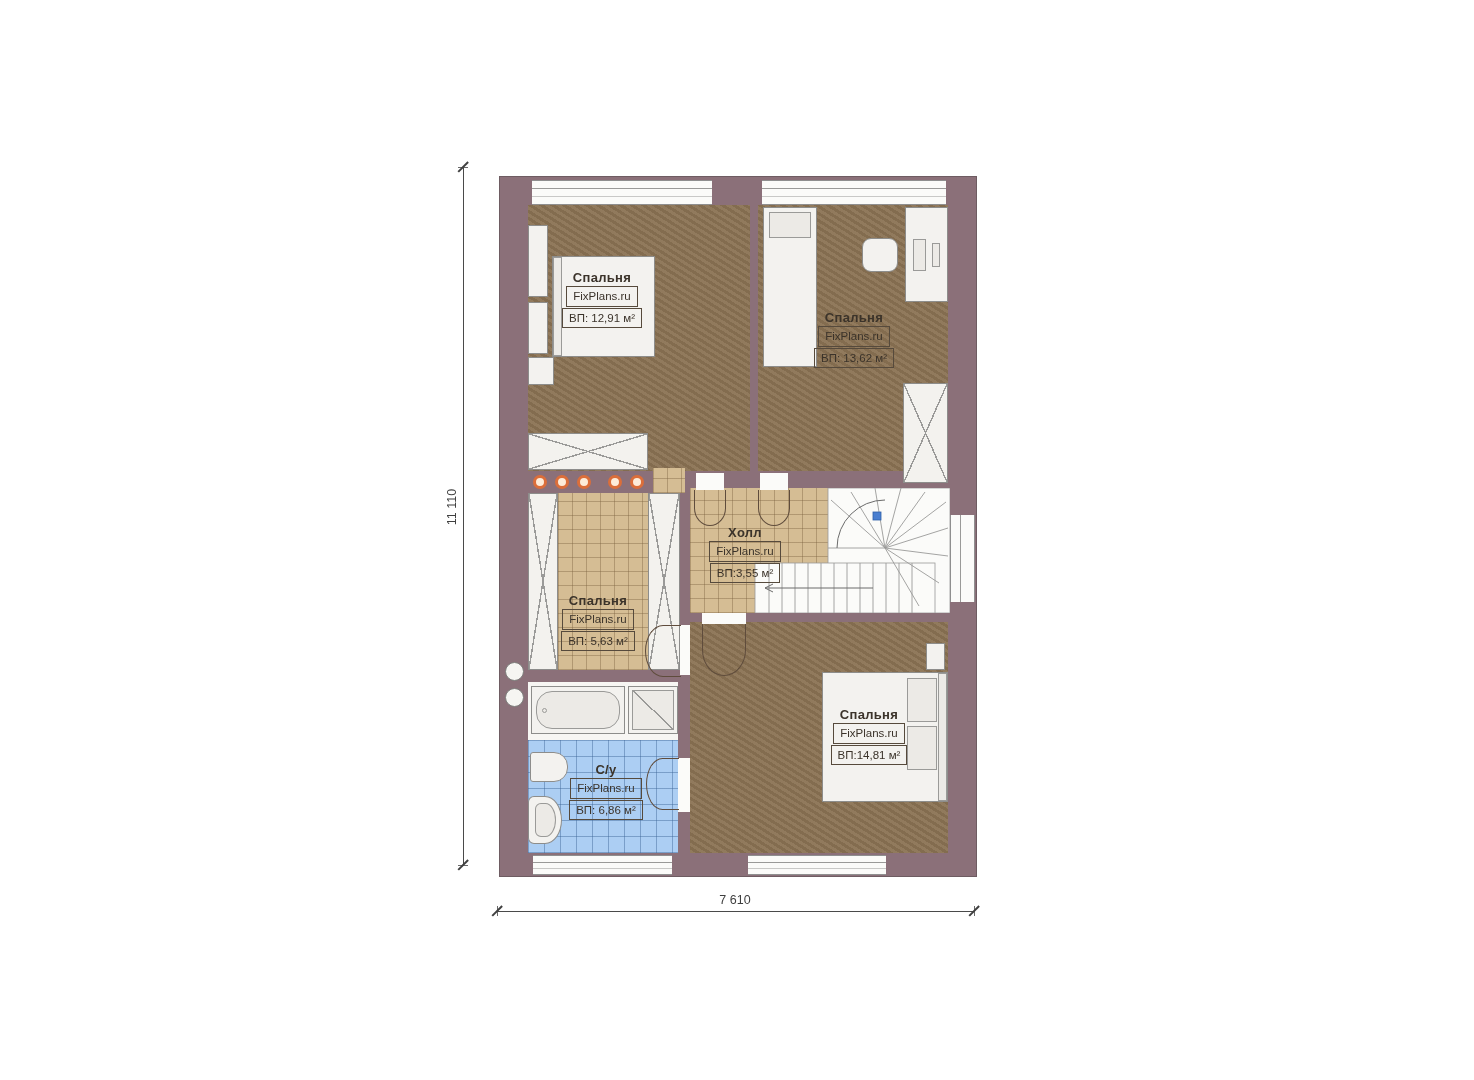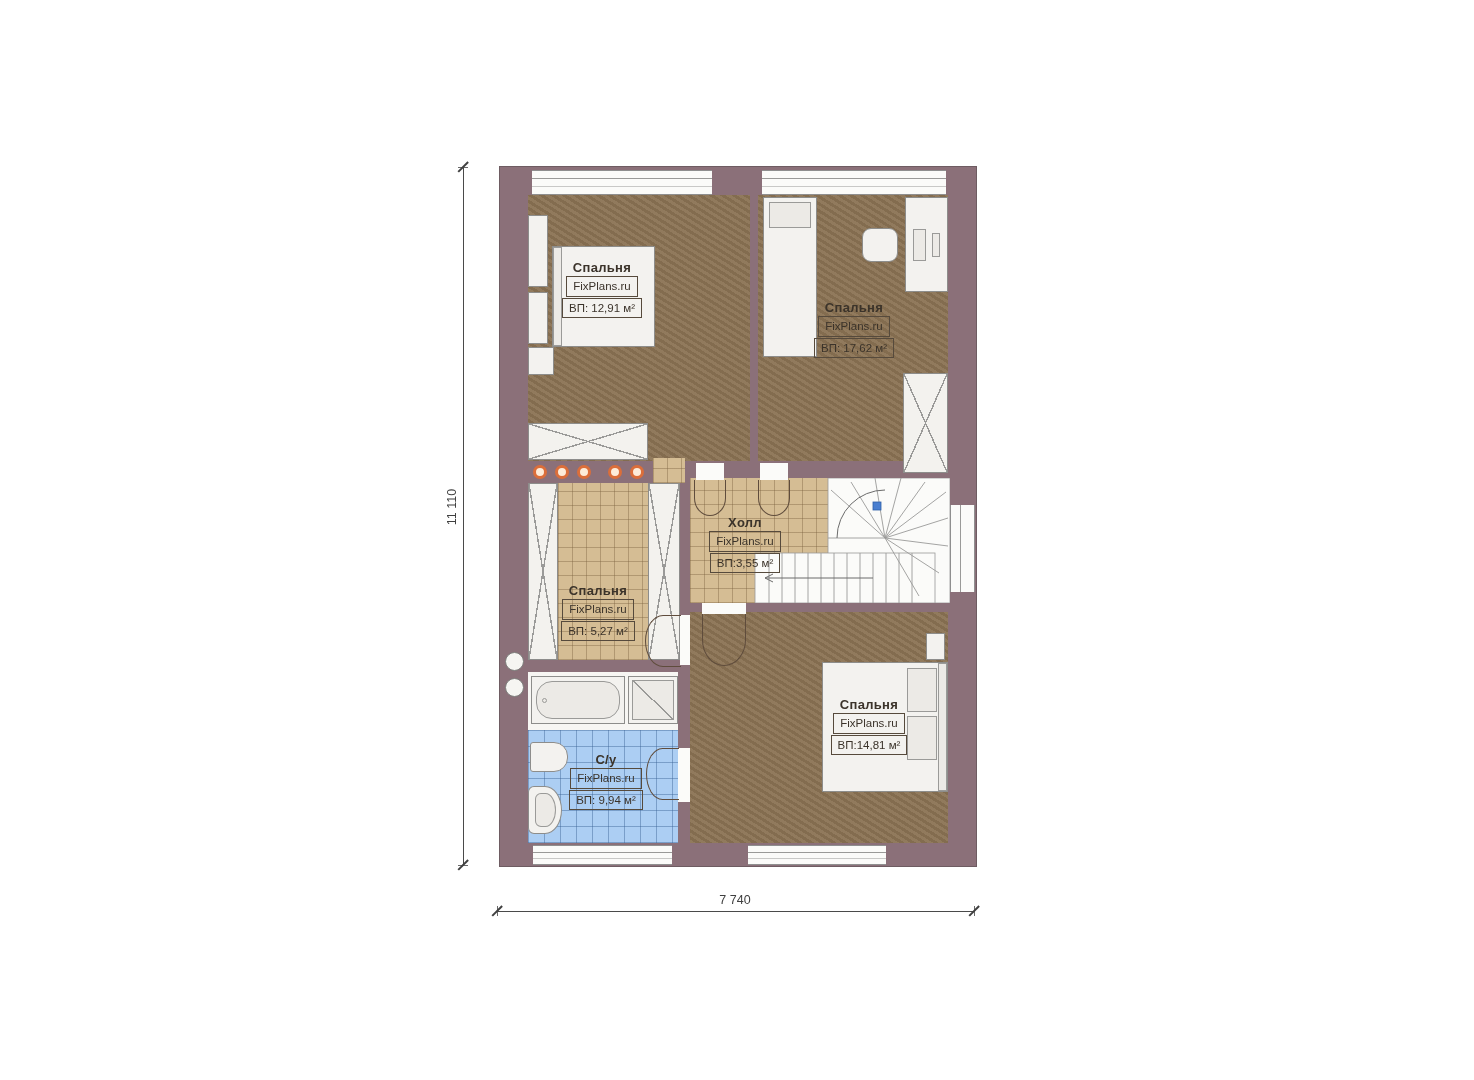--- a/index.html
+++ b/index.html
@@ -1,20 +1,20 @@
 <!DOCTYPE html>
 <html><head>
 <meta charset="utf-8">
 <style>
   html,body{margin:0;padding:0;background:#fff;}
   .stage{position:relative;width:1474px;height:1080px;background:#ffffff;overflow:hidden;
          font-family:"Liberation Sans",sans-serif;}
   .abs{position:absolute;box-sizing:border-box;}
   
-  .plan{position:absolute;left:500px;top:167px;width:476px;height:699px;background:#8b7079;
+  .plan{position:absolute;left:500px;top:177px;width:476px;height:699px;background:#8b7079;
         box-shadow:0 0 0 1px #6e5c62;}
   .plan *{box-sizing:border-box;}
   
   .wood{background-color:#8b7354;
         background-image:repeating-linear-gradient(32deg,rgba(255,255,255,.05) 0 3px,rgba(0,0,0,.06) 3px 6px);}
   .tile{background-color:#d5bd94;
         background-image:repeating-linear-gradient(0deg,rgba(122,96,62,.40) 0 1px,transparent 1px 14px),
                          repeating-linear-gradient(90deg,rgba(122,96,62,.40) 0 1px,transparent 1px 14px);}
   .bathtile{background-color:#accef3;
         background-image:repeating-linear-gradient(0deg,rgba(60,100,150,.45) 0 1px,transparent 1px 16px),
@@ -170,51 +170,51 @@
     <div class="abs vent" style="left:5px;top:511px"></div>
 
     <div class="abs rlabel" style="left:56px;top:93px;width:92px">
       <div class="rname">Спальня</div>
       <div class="rbox">FixPlans.ru</div>
       <div class="rbox">ВП: 12,91 м²</div>
     </div>
     <div class="abs rlabel" style="left:310px;top:133px;width:88px">
       <div class="rname">Спальня</div>
       <div class="rbox">FixPlans.ru</div>
-      <div class="rbox">ВП: 17,62 м²</div>
+      <div class="rbox">ВП: 13,62 м²</div>
     </div>
     <div class="abs rlabel" style="left:202px;top:348px;width:86px">
       <div class="rname">Холл</div>
       <div class="rbox">FixPlans.ru</div>
       <div class="rbox">ВП:3,55 м²</div>
     </div>
     <div class="abs rlabel" style="left:52px;top:416px;width:92px">
       <div class="rname">Спальня</div>
       <div class="rbox">FixPlans.ru</div>
-      <div class="rbox">ВП: 5,27 м²</div>
+      <div class="rbox">ВП: 5,63 м²</div>
     </div>
     <div class="abs rlabel" style="left:60px;top:585px;width:92px">
       <div class="rname">С/у</div>
       <div class="rbox">FixPlans.ru</div>
-      <div class="rbox">ВП: 9,94 м²</div>
+      <div class="rbox">ВП: 6,86 м²</div>
     </div>
     <div class="abs rlabel" style="left:324px;top:530px;width:90px">
       <div class="rname">Спальня</div>
       <div class="rbox">FixPlans.ru</div>
       <div class="rbox">ВП:14,81 м²</div>
     </div>
   </div>
 
   <div class="abs dimline" style="left:463px;top:167px;width:1px;height:698px"></div>
   <div class="abs dguide-h" style="left:458px;top:167px"></div>
   <div class="abs dguide-h" style="left:458px;top:865px"></div>
   <div class="abs dtick" style="left:456px;top:166px"></div>
   <div class="abs dtick" style="left:456px;top:864px"></div>
   <div class="abs dimtext dim-v" style="left:419px;top:500px;width:66px">11 110</div>
 
   <div class="abs dimline" style="left:497px;top:911px;width:477px;height:1px"></div>
   <div class="abs dguide-v" style="left:497px;top:906px"></div>
   <div class="abs dguide-v" style="left:974px;top:906px"></div>
   <div class="abs dtick" style="left:490px;top:910px"></div>
   <div class="abs dtick" style="left:967px;top:910px"></div>
-  <div class="abs dimtext" style="left:702px;top:893px;width:66px">7 740</div>
+  <div class="abs dimtext" style="left:702px;top:893px;width:66px">7 610</div>
 
 </div>
 
 </body></html>

